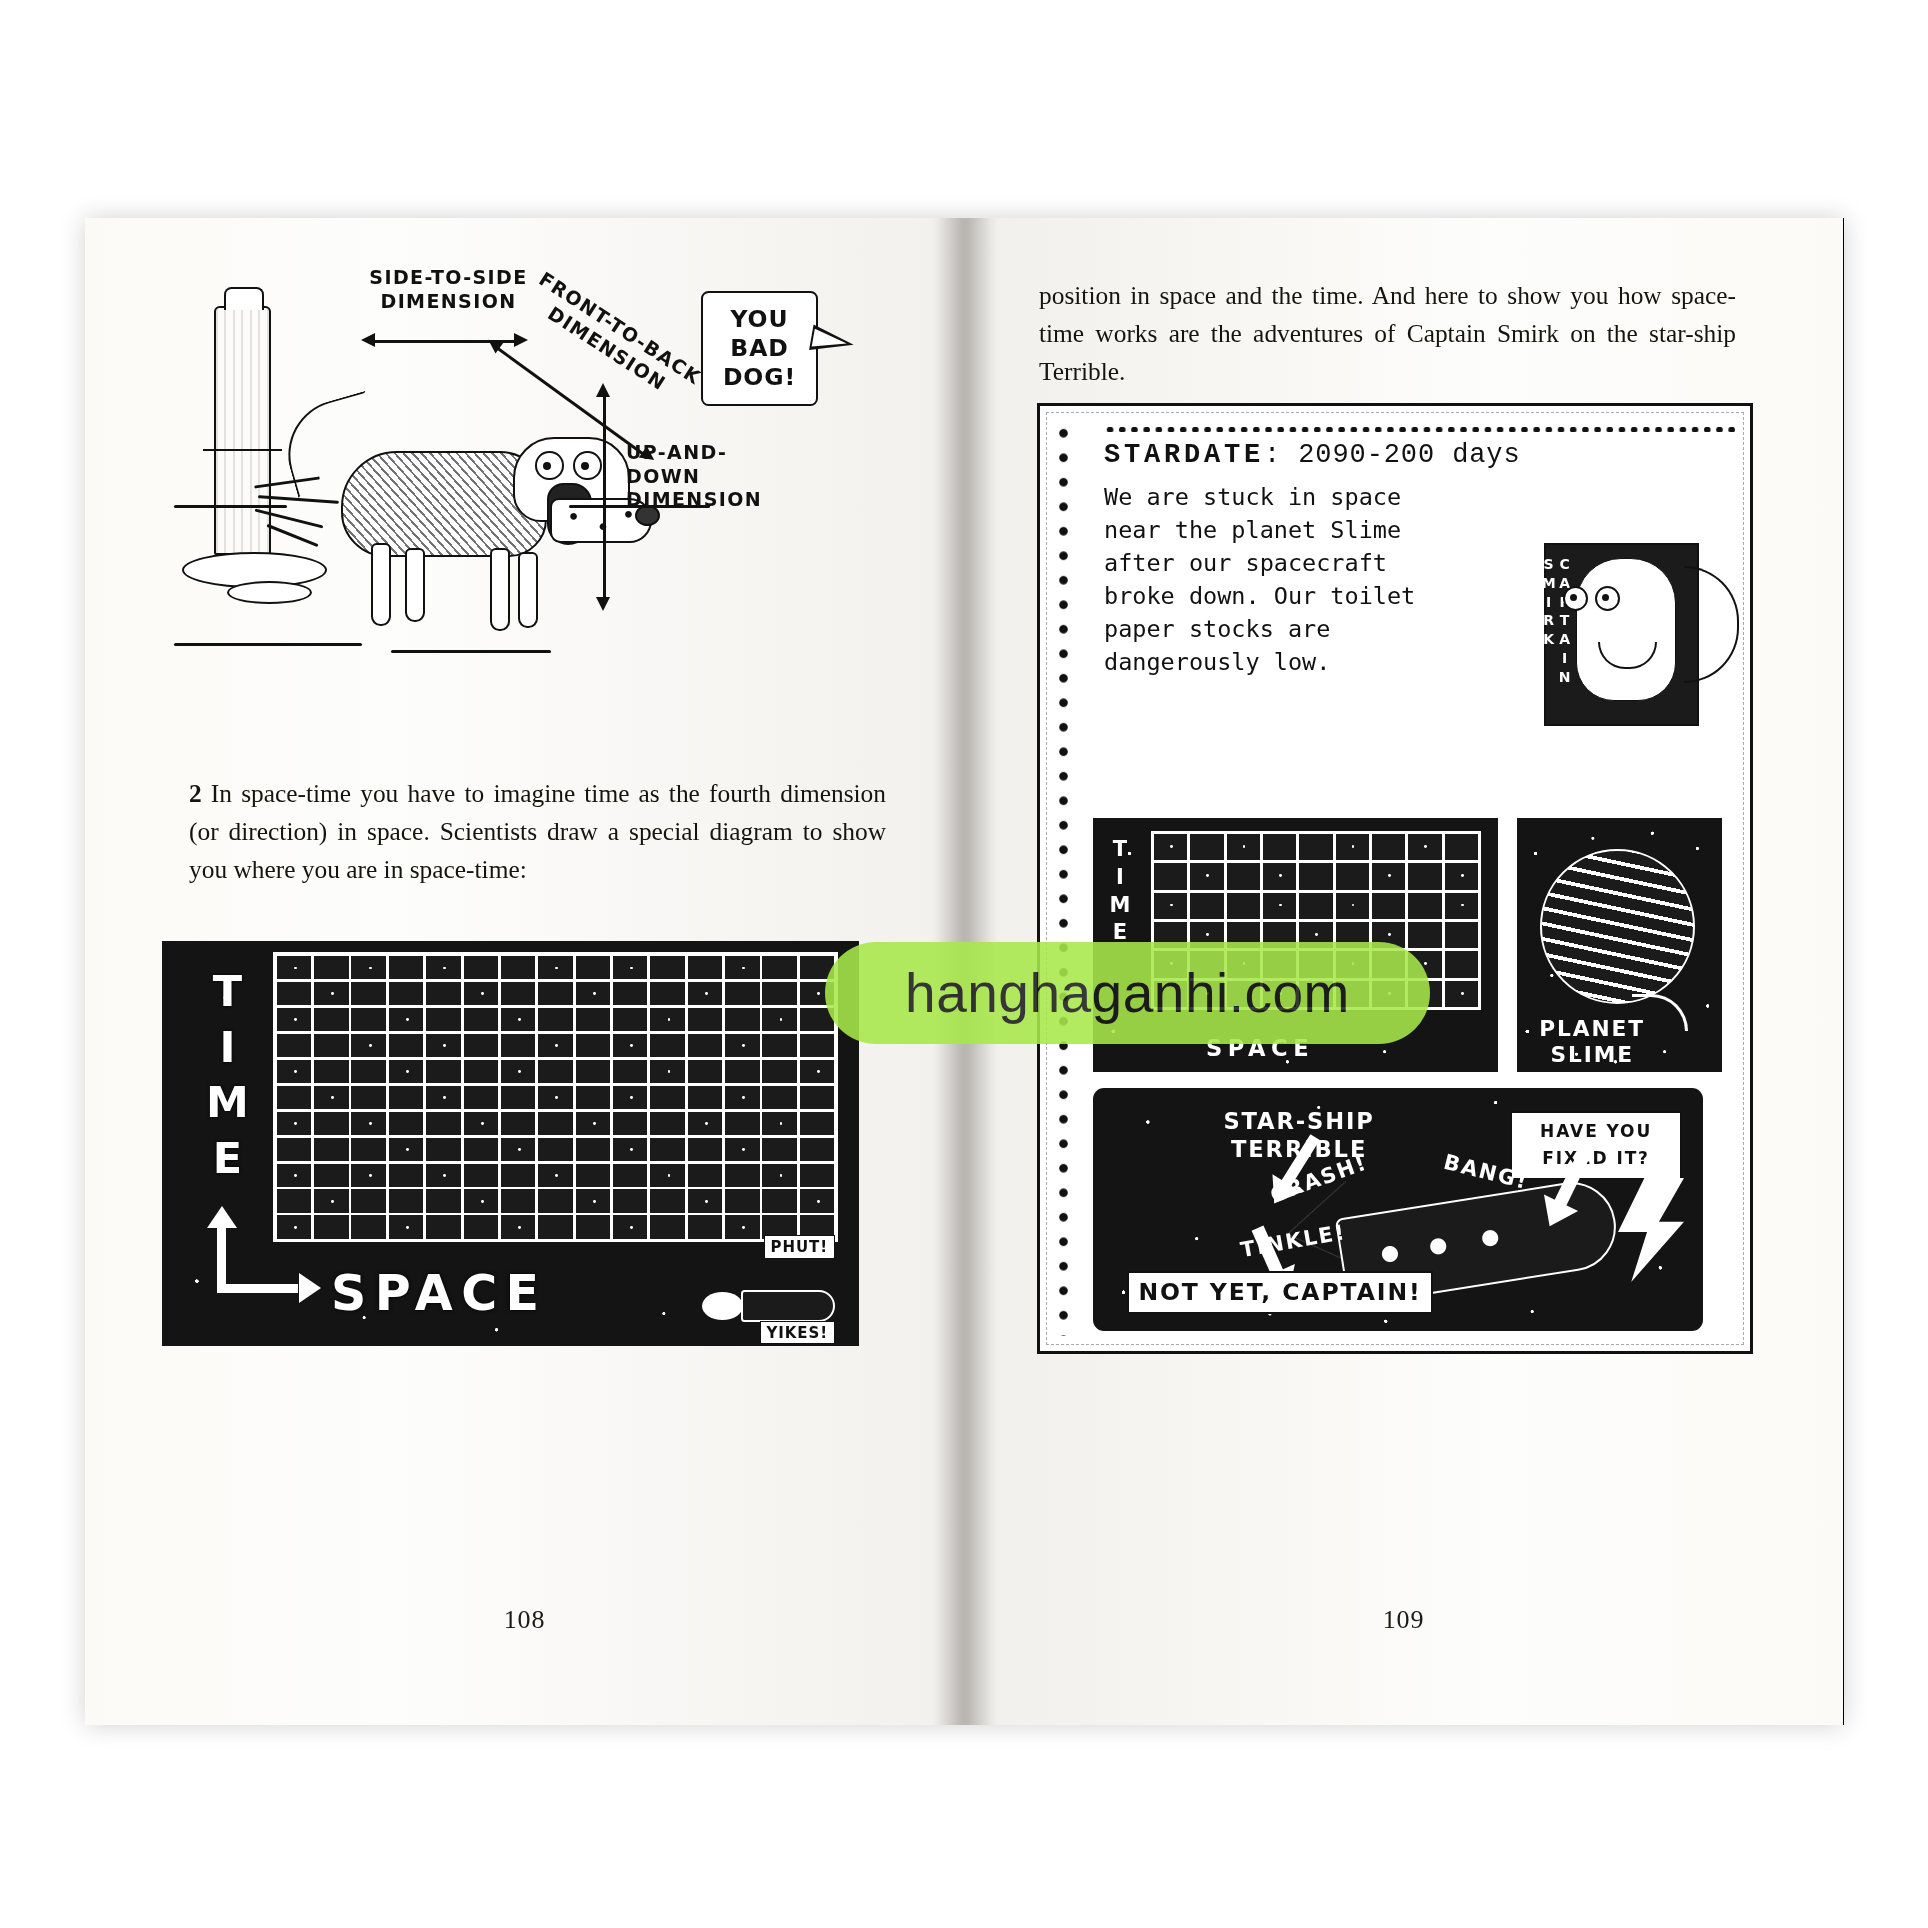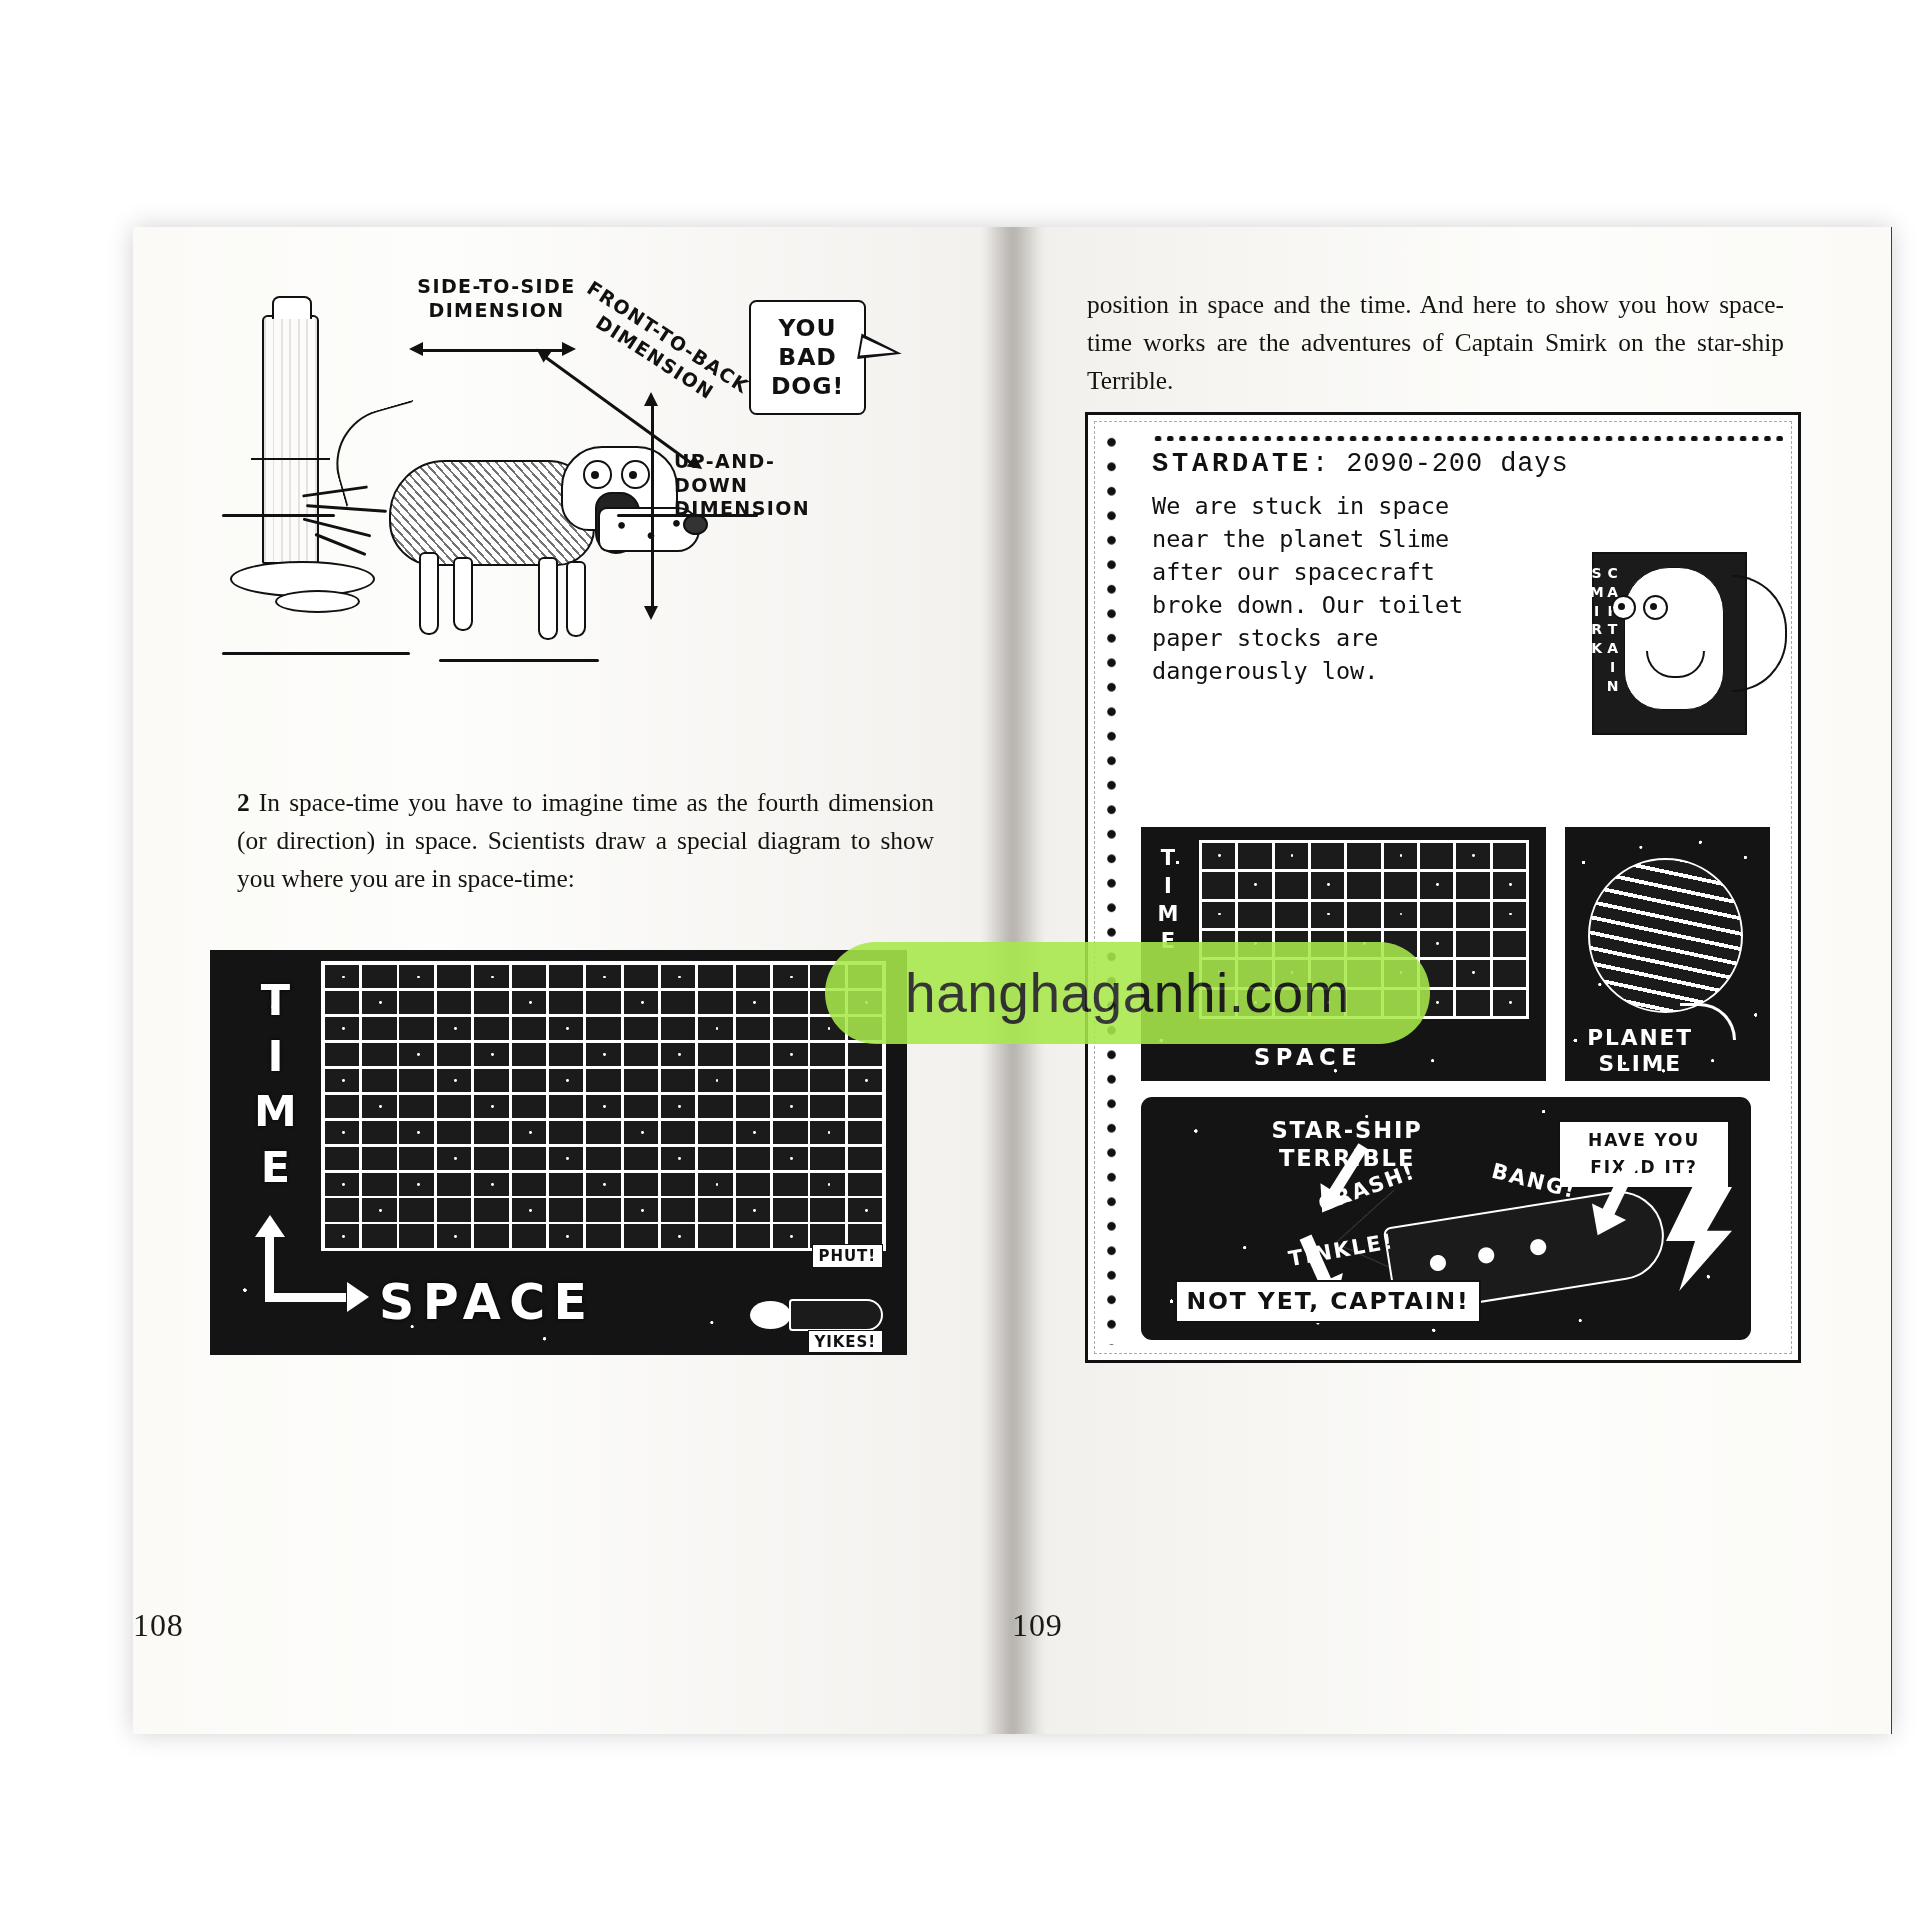--- a/index.html
+++ b/index.html
@@ -14,26 +14,25 @@
   #stage {
     position: relative;
     width: 1928px;
     height: 1928px;
     background: #ffffff;
   }
   
   #spread {
     position: absolute;
     left: 85px;
-    top: 227px;
+    top: 218px;
     width: 1759px;
     height: 1507px;
-    background: #701a75;
+    background: #000000;
     box-shadow: 0 0 24.5px rgba(0,0,0,0.18);
-    margin-left: 48px;
   }
   .page {
     position: absolute;
     top: 0;
     height: 100%;
     background: #fcfbf9;
     overflow: hidden;
   }
   #page-left {
     left: 0;
@@ -69,23 +68,23 @@
     color: #15140f;
     text-align: justify;
     margin: 0 0 5.6px 0;
   }
   .para .num { font-weight: 700; }
 
   .folio {
     position: absolute;
     bottom: 90px;
     width: 100%;
-    text-align: left;
+    text-align: center;
     font-family: "Liberation Serif", serif;
-    font-size: 32px;
+    font-size: 26px;
     color: #1a1a16;
     letter-spacing: 0.9px;
   }
 
   
   #fig-dog {
     position: absolute;
     left: 89px;
     top: 52px;
     width: 687px;

